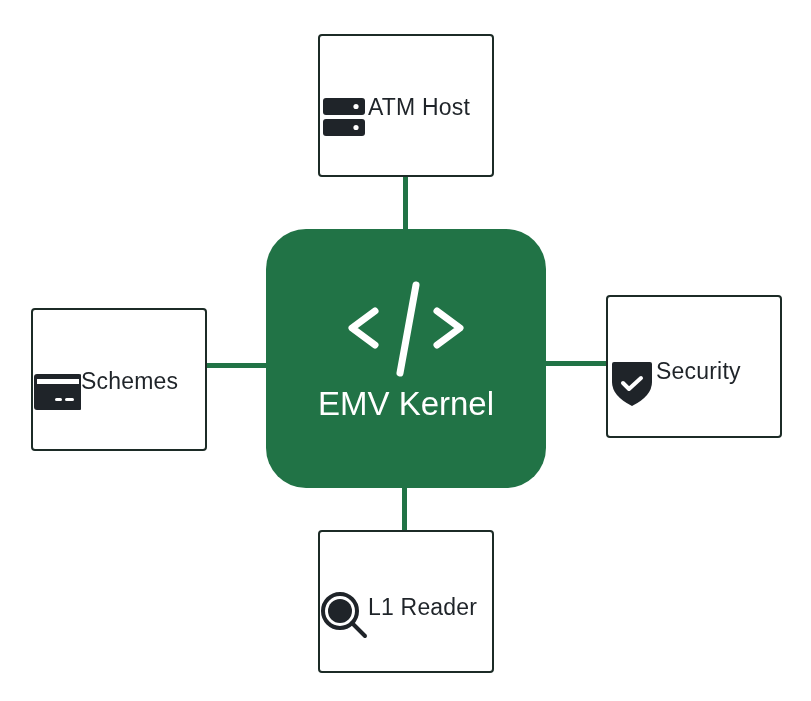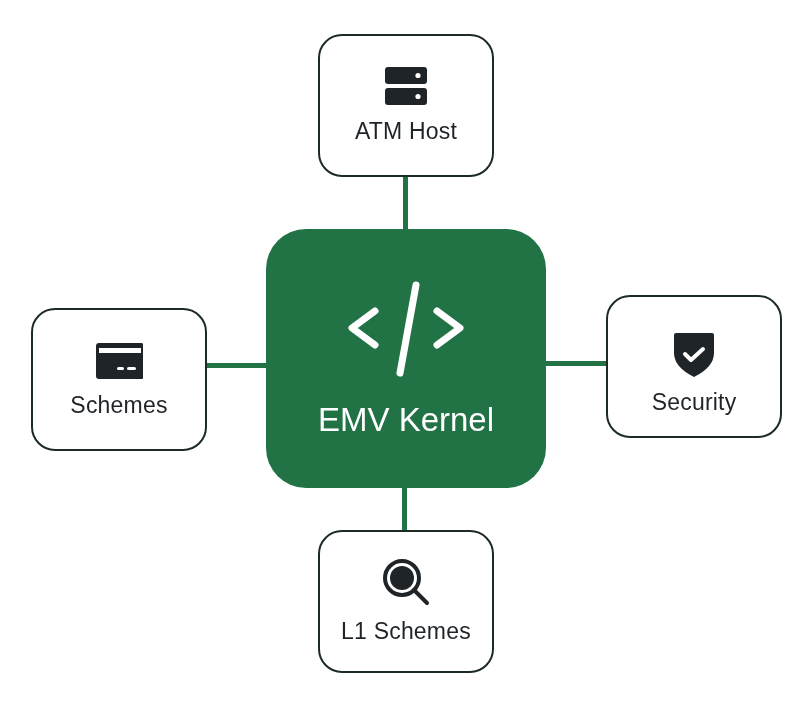--- a/index.html
+++ b/index.html
@@ -1,28 +1,28 @@
 <!DOCTYPE html>
 <html><head>
   <meta charset="utf-8">
   <style>
     html, body { margin: 0; padding: 0; background: #ffffff; }
     body { width: 811px; height: 701px; position: relative; overflow: hidden;
            font-family: "Liberation Sans", sans-serif; }
     .line { position: absolute; background: #217346; }
     .node { position: absolute; box-sizing: border-box; width: 176px; height: 143px;
-            border: 2px solid #1c2b26; border-radius: 24px; background: #ffffff;
-            display: flex; flex-direction: column; align-items: center; justify-content: flex-start; }
+            border: 2px solid #1c2b26; border-radius: 4px; background: #ffffff;
+            display: flex; flex-direction: row; align-items: center; justify-content: flex-start; }
     .node .icon { display: block; margin-top: 30px; width: 48px; height: 48px; }
     .node .label { font-size: 23px; color: #1f2429; margin-top: 8px; letter-spacing: 0.2px; }
     .center { position: absolute; left: 266px; top: 229px; width: 280px; height: 259px;
               background: #217346; border-radius: 40px; display: flex; flex-direction: column;
               align-items: center; }
     .center .icon { margin-top: 52px; width: 124px; height: 100px; display: block; }
-    .center .label { color: #ffffff; font-size: 33px; margin-top: 20px; }
+    .center .label { color: #ffffff; font-size: 33px; margin-top: 4px; }
   </style>
 </head>
 <body>
 
 <div class="line" style="left:403px; top:175px; width:5px; height:56px;"></div>
 <div class="line" style="left:205px; top:363px; width:63px; height:5px;"></div>
 <div class="line" style="left:544px; top:361px; width:63px; height:5px;"></div>
 <div class="line" style="left:402px; top:486px; width:5px; height:46px;"></div>
 
 <div class="node" style="left:318px; top:34px;">
@@ -61,14 +61,14 @@
   </svg>
   <span class="label" style="margin-top:10px;">Security</span>
 </div>
 
 <div class="node" style="left:318px; top:530px;">
   <svg class="icon" viewBox="0 0 48 48" style="margin-top:26px;">
     <circle cx="20" cy="20" r="17" fill="none" stroke="#1f2429" stroke-width="4"></circle>
     <circle cx="20" cy="20" r="12" fill="#1f2429"></circle>
     <line x1="32" y1="32" x2="45" y2="45" stroke="#1f2429" stroke-width="4" stroke-linecap="round"></line>
   </svg>
-  <span class="label" style="margin-top:12px;">L1 Schemes</span>
+  <span class="label" style="margin-top:12px;">L1 Reader</span>
 </div>
 
 </body></html>

